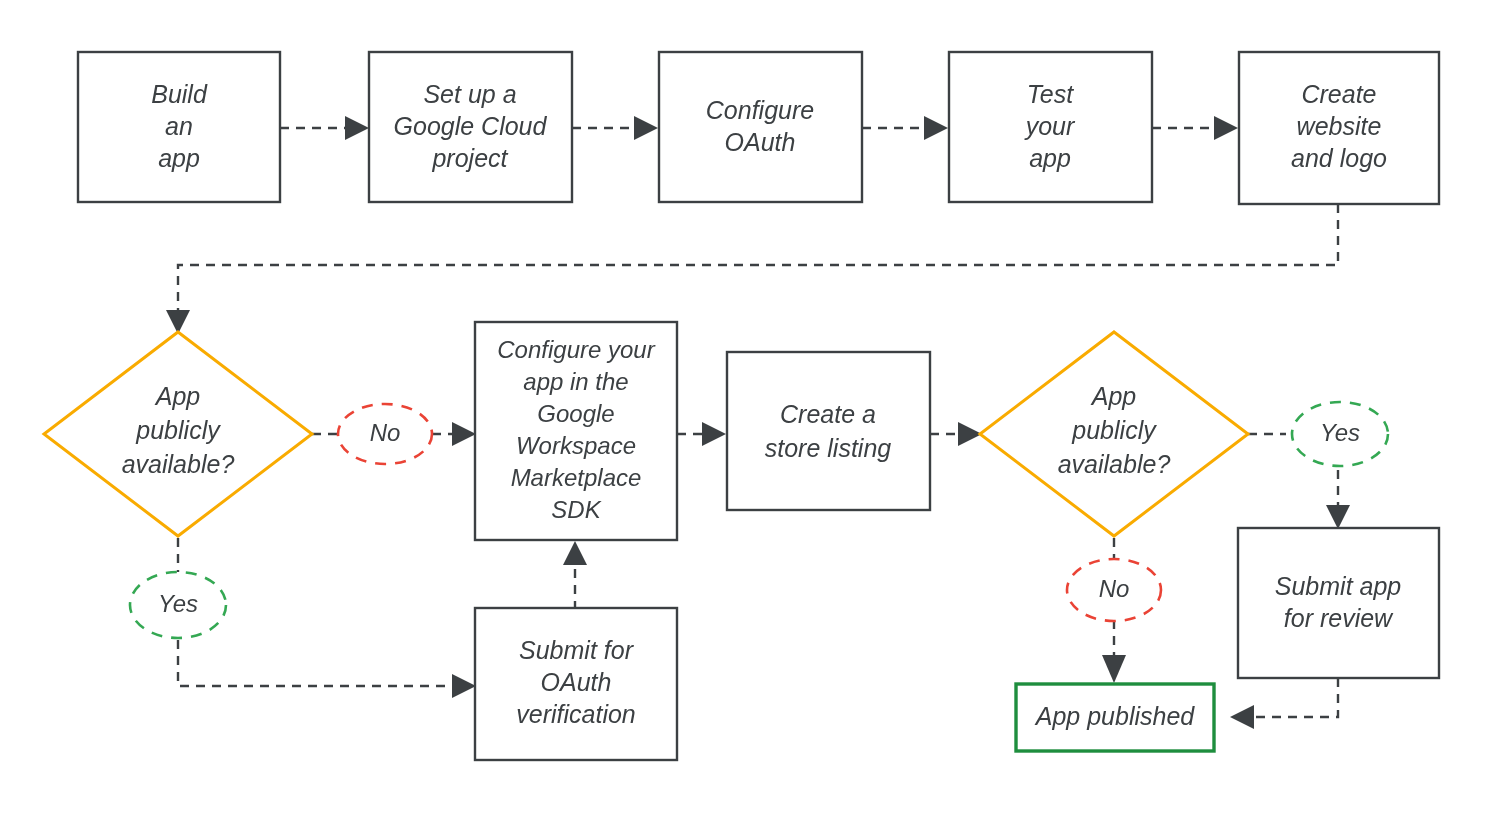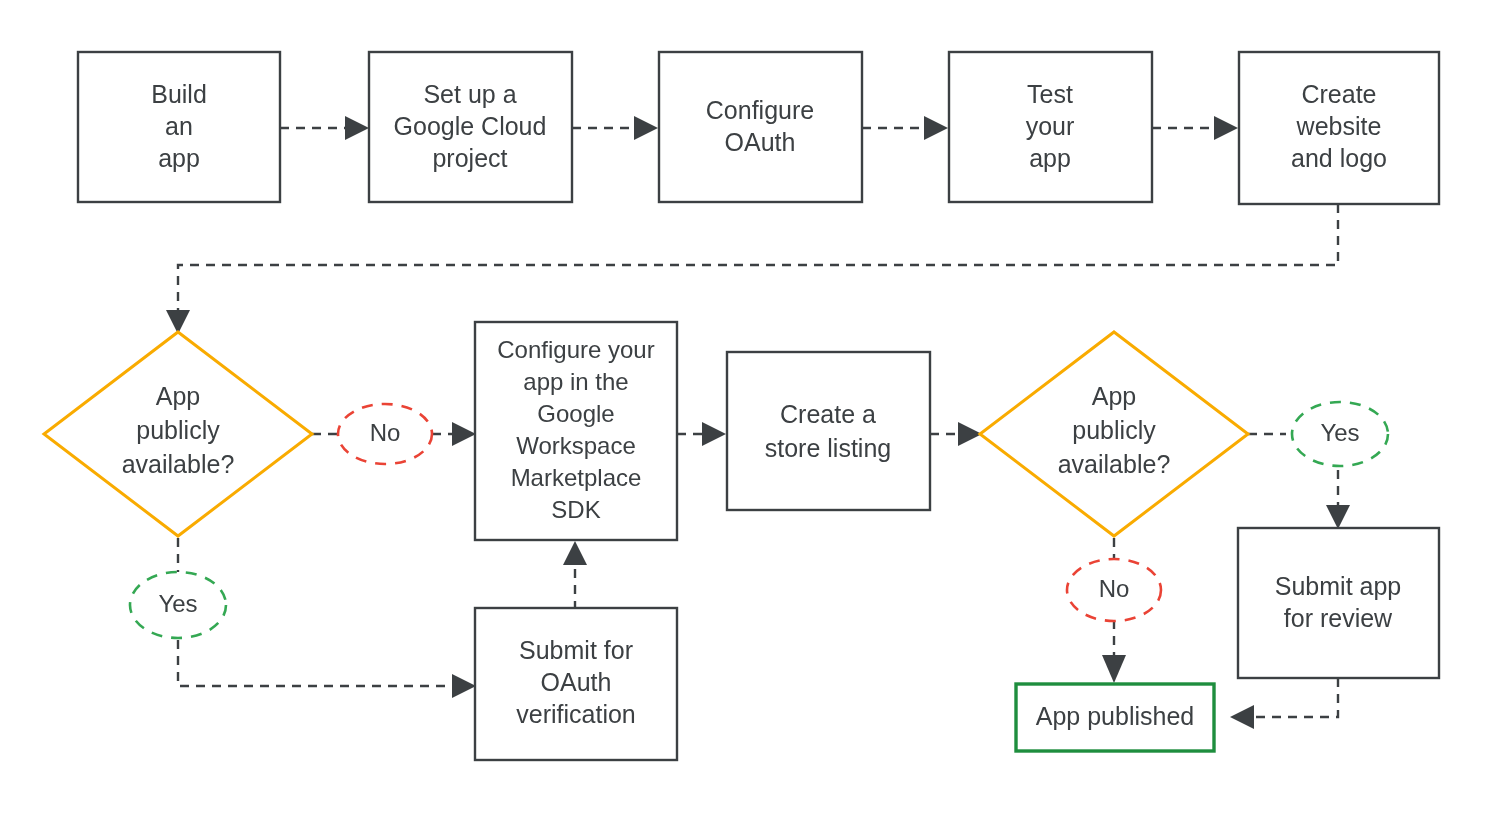--- a/index.html
+++ b/index.html
@@ -11,20 +11,21 @@
   body {
     width: 1494px;
     height: 814px;
     font-family: "Liberation Sans", sans-serif;
     overflow: hidden;
   }
   #flow-root {
     position: relative;
     width: 1494px;
     height: 590px;
+    font-style: italic;
   }
   svg#flow-svg {
     position: absolute;
     left: 0;
     top: 0;
     width: 1494px;
     height: 814px;
     display: block;
   }
   .node-shape {

